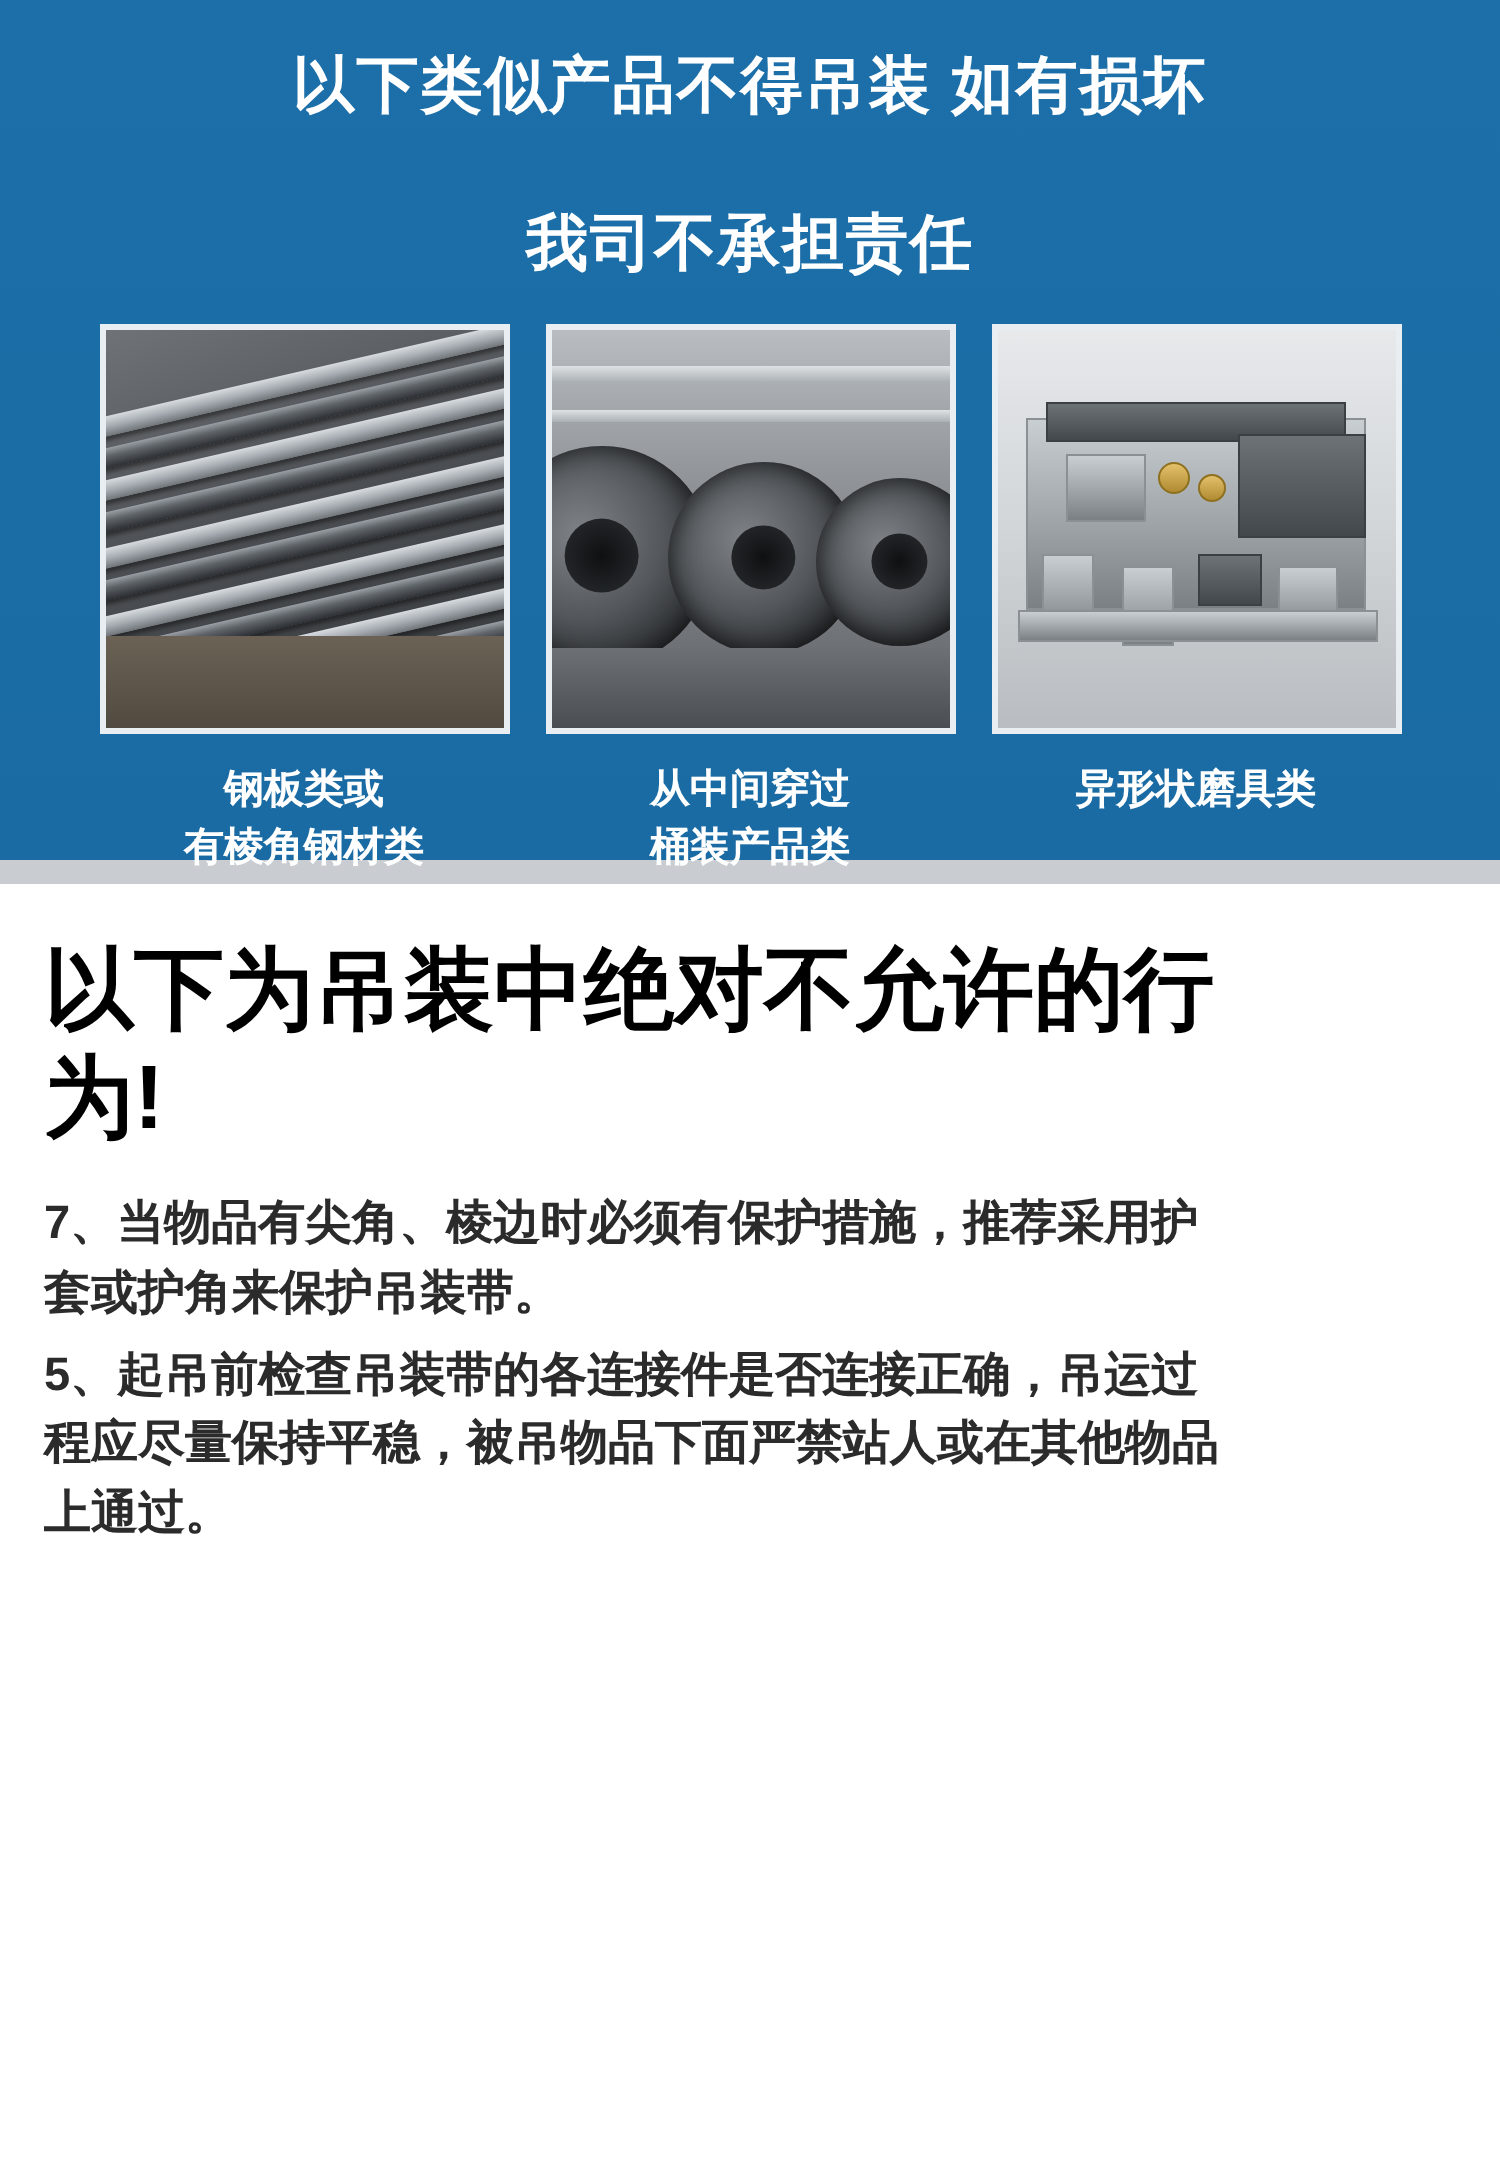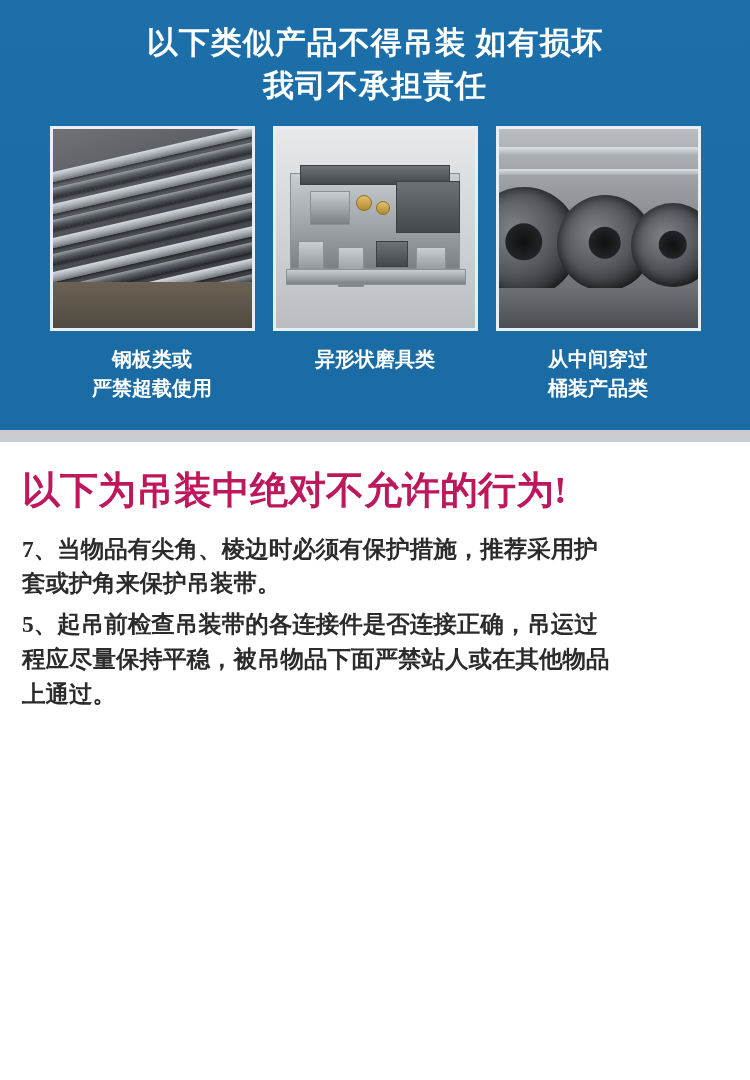--- a/index.html
+++ b/index.html
@@ -8,42 +8,41 @@
     height: 1080px;
     font-family: "Liberation Sans", sans-serif;
     background: #ffffff;
     overflow: hidden;
   }
   .page {
     width: 640px;
     height: 1080px;
     position: relative;
     background: #ffffff;
-    font-family: Liberation Serif, serif;
   }
 
   
   .top-panel {
     width: 750px;
     height: 430px;
     background: #1b6ea8;
     background: linear-gradient(180deg, #1c6fa9 0%, #1a6ba3 100%);
     padding: 22px 0 0 0;
     position: relative;
   }
   .top-title {
     color: #ffffff;
     text-align: center;
     font-size: 31px;
     font-weight: bold;
     line-height: 1.38;
     letter-spacing: 1px;
     padding: 0 30px;
   }
-  .top-title .line2 { display: block; }
+  .top-title .line2 { display: block; margin-top: 36px; }
 
   .photo-row {
     display: flex;
     justify-content: center;
     gap: 18px;
     margin-top: 18px;
     padding: 0 60px;
   }
   .photo-cell {
     width: 205px;
@@ -140,22 +139,22 @@
     width: 750px;
     height: 12px;
     background: #c9cdd1;
   }
 
   
   .bottom {
     padding: 26px 22px 0 22px;
   }
   .bottom-title {
-    color: #be185d;
-    font-size: 38px;
+    color: #000000;
+    font-size: 45px;
     font-weight: bold;
     line-height: 1.2;
     letter-spacing: 0px;
     margin-bottom: 18px;
   }
   .rules { list-style: none; }
   .rule {
     color: #2b2b2b;
     font-size: 23.5px;
     font-weight: bold;
@@ -186,21 +185,36 @@
           <div class="plate light" style="top:84px;"></div>
           <div class="plate" style="top:100px;"></div>
           <div class="plate light" style="top:118px;"></div>
           <div class="plate" style="top:134px;"></div>
           <div class="plate light" style="top:150px;"></div>
           <div class="plate" style="top:166px;"></div>
           <div class="floor"></div>
         </div>
         <div class="caption">
           <span>钢板类或</span>
-          <span class="c2">严禁超载使用</span>
+          <span class="c2">有棱角钢材类</span>
+        </div>
+      </div>
+
+      <div class="photo-cell">
+        <div class="photo ph3">
+          <div class="band" style="left:0; top:18px; width:205px; height:8px;"></div>
+          <div class="band" style="left:0; top:40px; width:205px; height:6px;"></div>
+          <div class="coil" style="left:-30px; top:58px; width:110px; height:110px;"></div>
+          <div class="coil" style="left:58px; top:66px; width:96px; height:96px;"></div>
+          <div class="coil" style="left:132px; top:74px; width:84px; height:84px;"></div>
+          <div class="ground"></div>
+        </div>
+        <div class="caption">
+          <span>从中间穿过</span>
+          <span class="c2">桶装产品类</span>
         </div>
       </div>
 
       <div class="photo-cell">
         <div class="photo ph2">
           <div class="blk" style="left:14px; top:44px; width:170px; height:96px;"></div>
           <div class="blk dark" style="left:24px; top:36px; width:150px; height:20px;"></div>
           <div class="blk dark" style="left:120px; top:52px; width:64px; height:52px;"></div>
           <div class="blk" style="left:34px; top:62px; width:40px; height:34px;"></div>
           <div class="blk brass" style="left:80px; top:66px; width:16px; height:16px; border-radius:50%;"></div>
@@ -210,35 +224,20 @@
           <div class="blk dark" style="left:100px; top:112px; width:32px; height:26px;"></div>
           <div class="blk" style="left:140px; top:118px; width:30px; height:34px;"></div>
           <div class="blk" style="left:10px; top:140px; width:180px; height:16px;"></div>
         </div>
         <div class="caption">
           <span>异形状磨具类</span>
           <span class="c2"></span>
         </div>
       </div>
 
-      <div class="photo-cell">
-        <div class="photo ph3">
-          <div class="band" style="left:0; top:18px; width:205px; height:8px;"></div>
-          <div class="band" style="left:0; top:40px; width:205px; height:6px;"></div>
-          <div class="coil" style="left:-30px; top:58px; width:110px; height:110px;"></div>
-          <div class="coil" style="left:58px; top:66px; width:96px; height:96px;"></div>
-          <div class="coil" style="left:132px; top:74px; width:84px; height:84px;"></div>
-          <div class="ground"></div>
-        </div>
-        <div class="caption">
-          <span>从中间穿过</span>
-          <span class="c2">桶装产品类</span>
-        </div>
-      </div>
-
     </div>
   </div>
 
   <div class="divider"></div>
 
   <div class="bottom">
     <div class="bottom-title">以下为吊装中绝对不允许的行为!</div>
     <div class="rules">
       <p class="rule">7、当物品有尖角、棱边时必须有保护措施，推荐采用护套或护角来保护吊装带。</p>
       <p class="rule">5、起吊前检查吊装带的各连接件是否连接正确，吊运过程应尽量保持平稳，被吊物品下面严禁站人或在其他物品上通过。</p>

